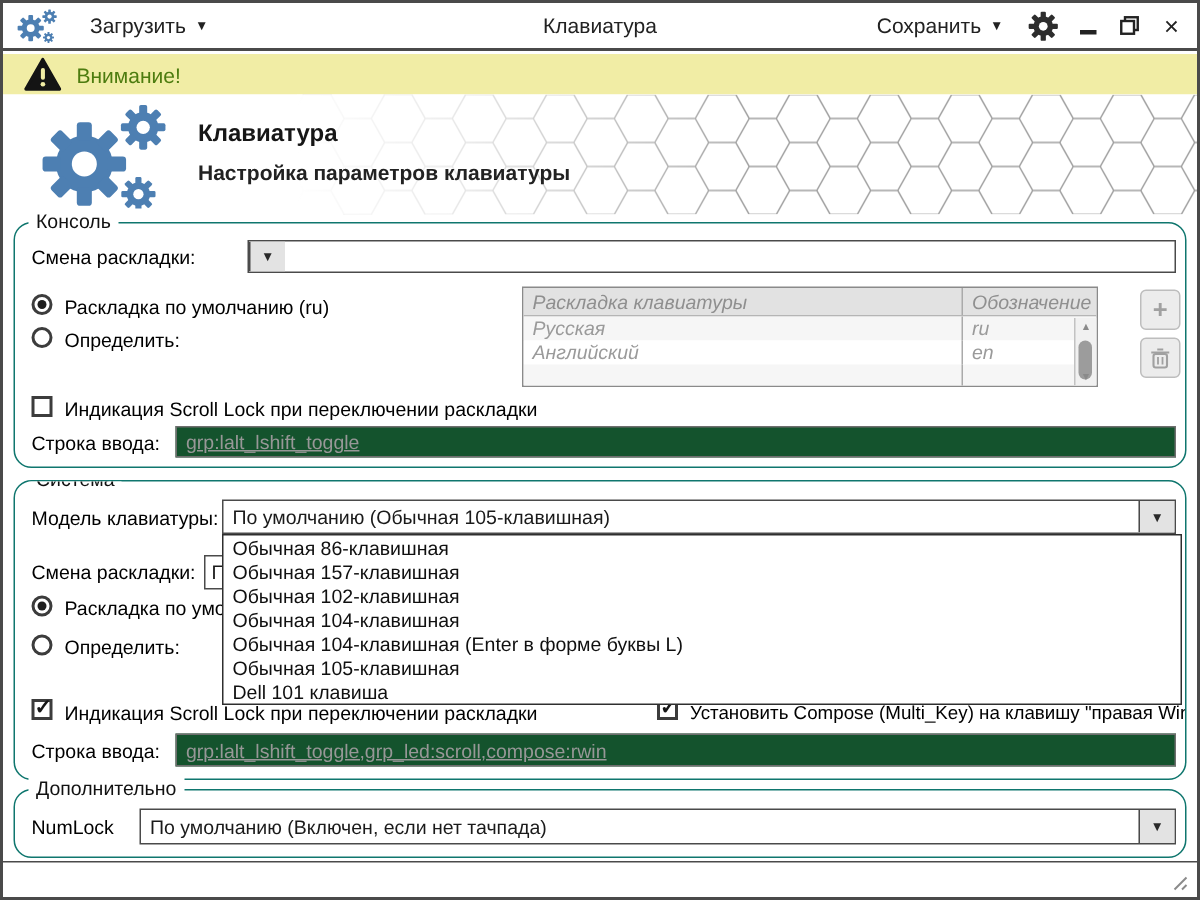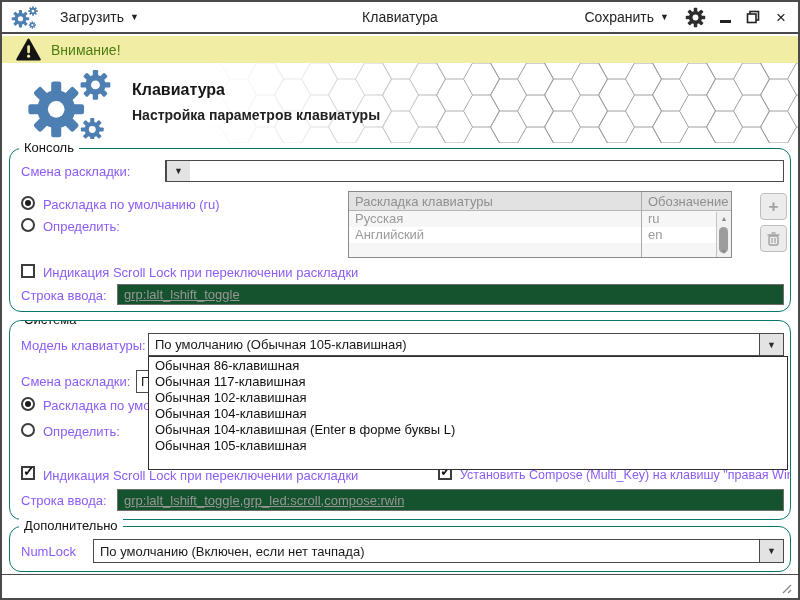--- a/index.html
+++ b/index.html
@@ -32,21 +32,21 @@
              background:linear-gradient(to right, #fff 0%, rgba(255,255,255,0.75) 18%, rgba(255,255,255,0) 50%); }
   .biglogo { position:absolute; left:22px; top:6px; }
   .h-title { position:absolute; left:130px; top:18px; font-size:16px; font-weight:bold; color:#161616; }
   .h-sub   { position:absolute; left:130px; top:44px; font-size:14px; font-weight:bold; color:#222; }
 
   
   .fset { position:absolute; left:7px; width:782px; border:1px solid #0f766e; border-radius:12px;
           background:#fff; }
   .legend { position:absolute; top:-9px; left:9px; background:#fff; padding:0 5px;
             font-size:13px; color:#111; }
-  .lbl { position:absolute; font-size:13px; color:#8b5cf6; white-space:nowrap; }
+  .lbl { position:absolute; font-size:13px; color:#000000; white-space:nowrap; }
 
   .combo { position:absolute; background:#fff; border:1px solid #4a4a4a; display:flex; align-items:stretch; overflow:hidden; }
   .combo-text { flex:1; padding:0 6px; font-size:13px; color:#1a1a1a; white-space:nowrap;
                 overflow:hidden; display:flex; align-items:center; }
   .combo-btn { width:24px; background:#e3e3e3; border-left:1px solid #4a4a4a;
                display:flex; align-items:center; justify-content:center; font-size:9px; color:#2a2a2a; }
 
   .radio { position:absolute; width:14px; height:14px; border:2px solid #3c3c3c; border-radius:50%; background:#fff; }
   .radio.sel::after { content:""; position:absolute; inset:2px; background:#1e1e1e; border-radius:50%; }
 
@@ -180,21 +180,21 @@
       <div class="combo-btn">
           <span>▼</span>
         </div>
     </div>
 
     <div class="radio sel" style="left:11px; top:47px;"></div>
     <div class="lbl" style="left:33px; top:48px;">Раскладка по умолчанию (ru)</div>
     <div class="radio" style="left:11px; top:69px;"></div>
     <div class="lbl" style="left:33px; top:70px;">Определить:</div>
 
-    <div class="grid" style="left:338px; top:42px; width:384px; height:67px;">
+    <div class="grid" style="left:338px; top:42px; width:384px; height:67px;font-style:italic;">
       <div class="grid-header">
         <div class="gcol1">Раскладка клавиатуры</div>
         <div class="gcol2">Обозначение</div>
       </div>
       <div class="grid-row rowa">
         <div class="gcol1">Русская</div>
         <div class="gcol2">ru</div>
       </div>
       <div class="grid-row rowb">
         <div class="gcol1">Английский</div>
@@ -259,25 +259,26 @@
     <div class="checkbox" style="left:428px; top:145px;">
       <span class="tick">✓</span>
     </div>
     <div class="lbl" style="left:450px; top:147px; font-size:12.5px;">Установить Compose (Multi_Key) на клавишу "правая Win"</div>
 
     <div class="lbl" style="left:11px; top:172px;">Строка ввода:</div>
     <input class="txtinput" style="left: 107px; right: 6px; top: 168px; height: 22px;" value="grp:lalt_lshift_toggle,grp_led:scroll,compose:rwin">
 
     <div class="popup" style="left:138px; top:35px; width:640px; height:114px;">
       <div class="popup-item">Обычная 86-клавишная</div>
-      <div class="popup-item">Обычная 117-клавишная</div>
+      <div class="popup-item">Обычная 157-клавишная</div>
       <div class="popup-item">Обычная 102-клавишная</div>
       <div class="popup-item">Обычная 104-клавишная</div>
       <div class="popup-item">Обычная 104-клавишная (Enter в форме буквы L)</div>
       <div class="popup-item">Обычная 105-клавишная</div>
+      <div class="popup-item">Dell 101 клавиша</div>
     </div>
   </div>
 
   <div class="fset" style="top:524px; height:46px;">
     <div class="legend">Дополнительно</div>
     <div class="lbl" style="left:11px; top:17px;">NumLock</div>
     <div class="combo" style="left:83px; right:6px; top:12px; height:24px;">
       <div class="combo-text">По умолчанию (Включен, если нет тачпада)</div>
       <div class="combo-btn">
           <span>▼</span>

